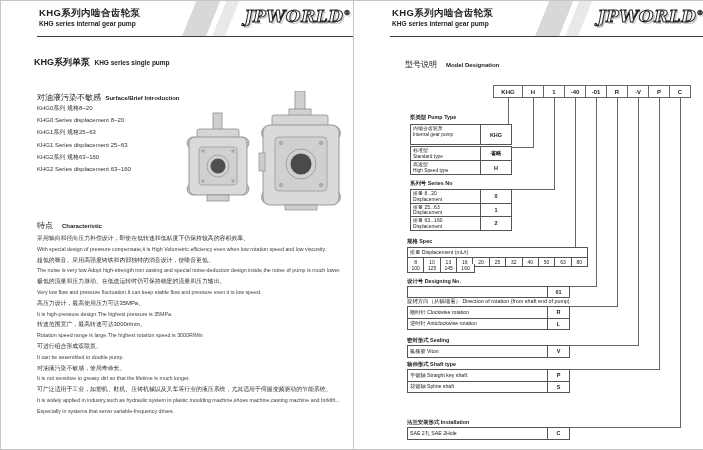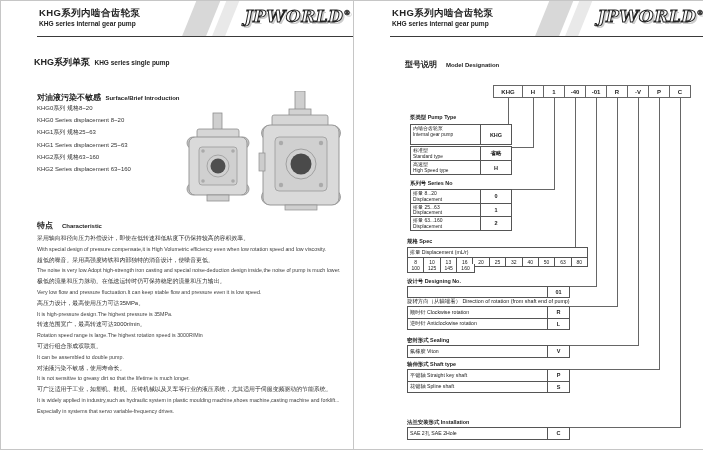--- a/index.html
+++ b/index.html
@@ -15,21 +15,21 @@
   .hdr-en{position:absolute;left:38px;top:19px;font-size:6.6px;font-weight:bold;white-space:nowrap;}
   .stripe-a{position:absolute;left:188px;top:0;width:24px;height:36px;background:#d8d8d8;transform:skewX(-22deg);}
   .stripe-b{position:absolute;left:218px;top:0;width:13px;height:36px;background:#e9e9e9;transform:skewX(-22deg);}
   .logo{position:absolute;right:16px;top:5px;font-family:"DejaVu Serif",serif;font-style:italic;font-weight:bold;
         font-size:17px;color:#fbfbfb;-webkit-text-stroke:1px #222;text-shadow:2px 2px 0 #cccccc;
         letter-spacing:.5px;white-space:nowrap;}
   .logo .reg{font-size:7px;-webkit-text-stroke:.5px #222;vertical-align:super;}
   .hdr-rule{position:absolute;left:36px;right:5px;top:35px;height:1px;background:#3a3a3a;}
 
   
-  .sec-cn{font-size:8px;font-weight:bold;}
+  .sec-cn{font-size:8px;font-weight:normal;}
   .sec-en{font-size:6px;font-weight:bold;}
   .abs{position:absolute;white-space:nowrap;}
 
   
   .intro-line{font-size:6px;line-height:12.2px;white-space:nowrap;color:#333;}
   .char-line{white-space:nowrap;color:#2b2b2b;}
   .char-line.cn{font-size:5.9px;line-height:10.8px;}
   .char-line.en{font-size:5.3px;line-height:10.8px;color:#3d3d3d;}
 
   

